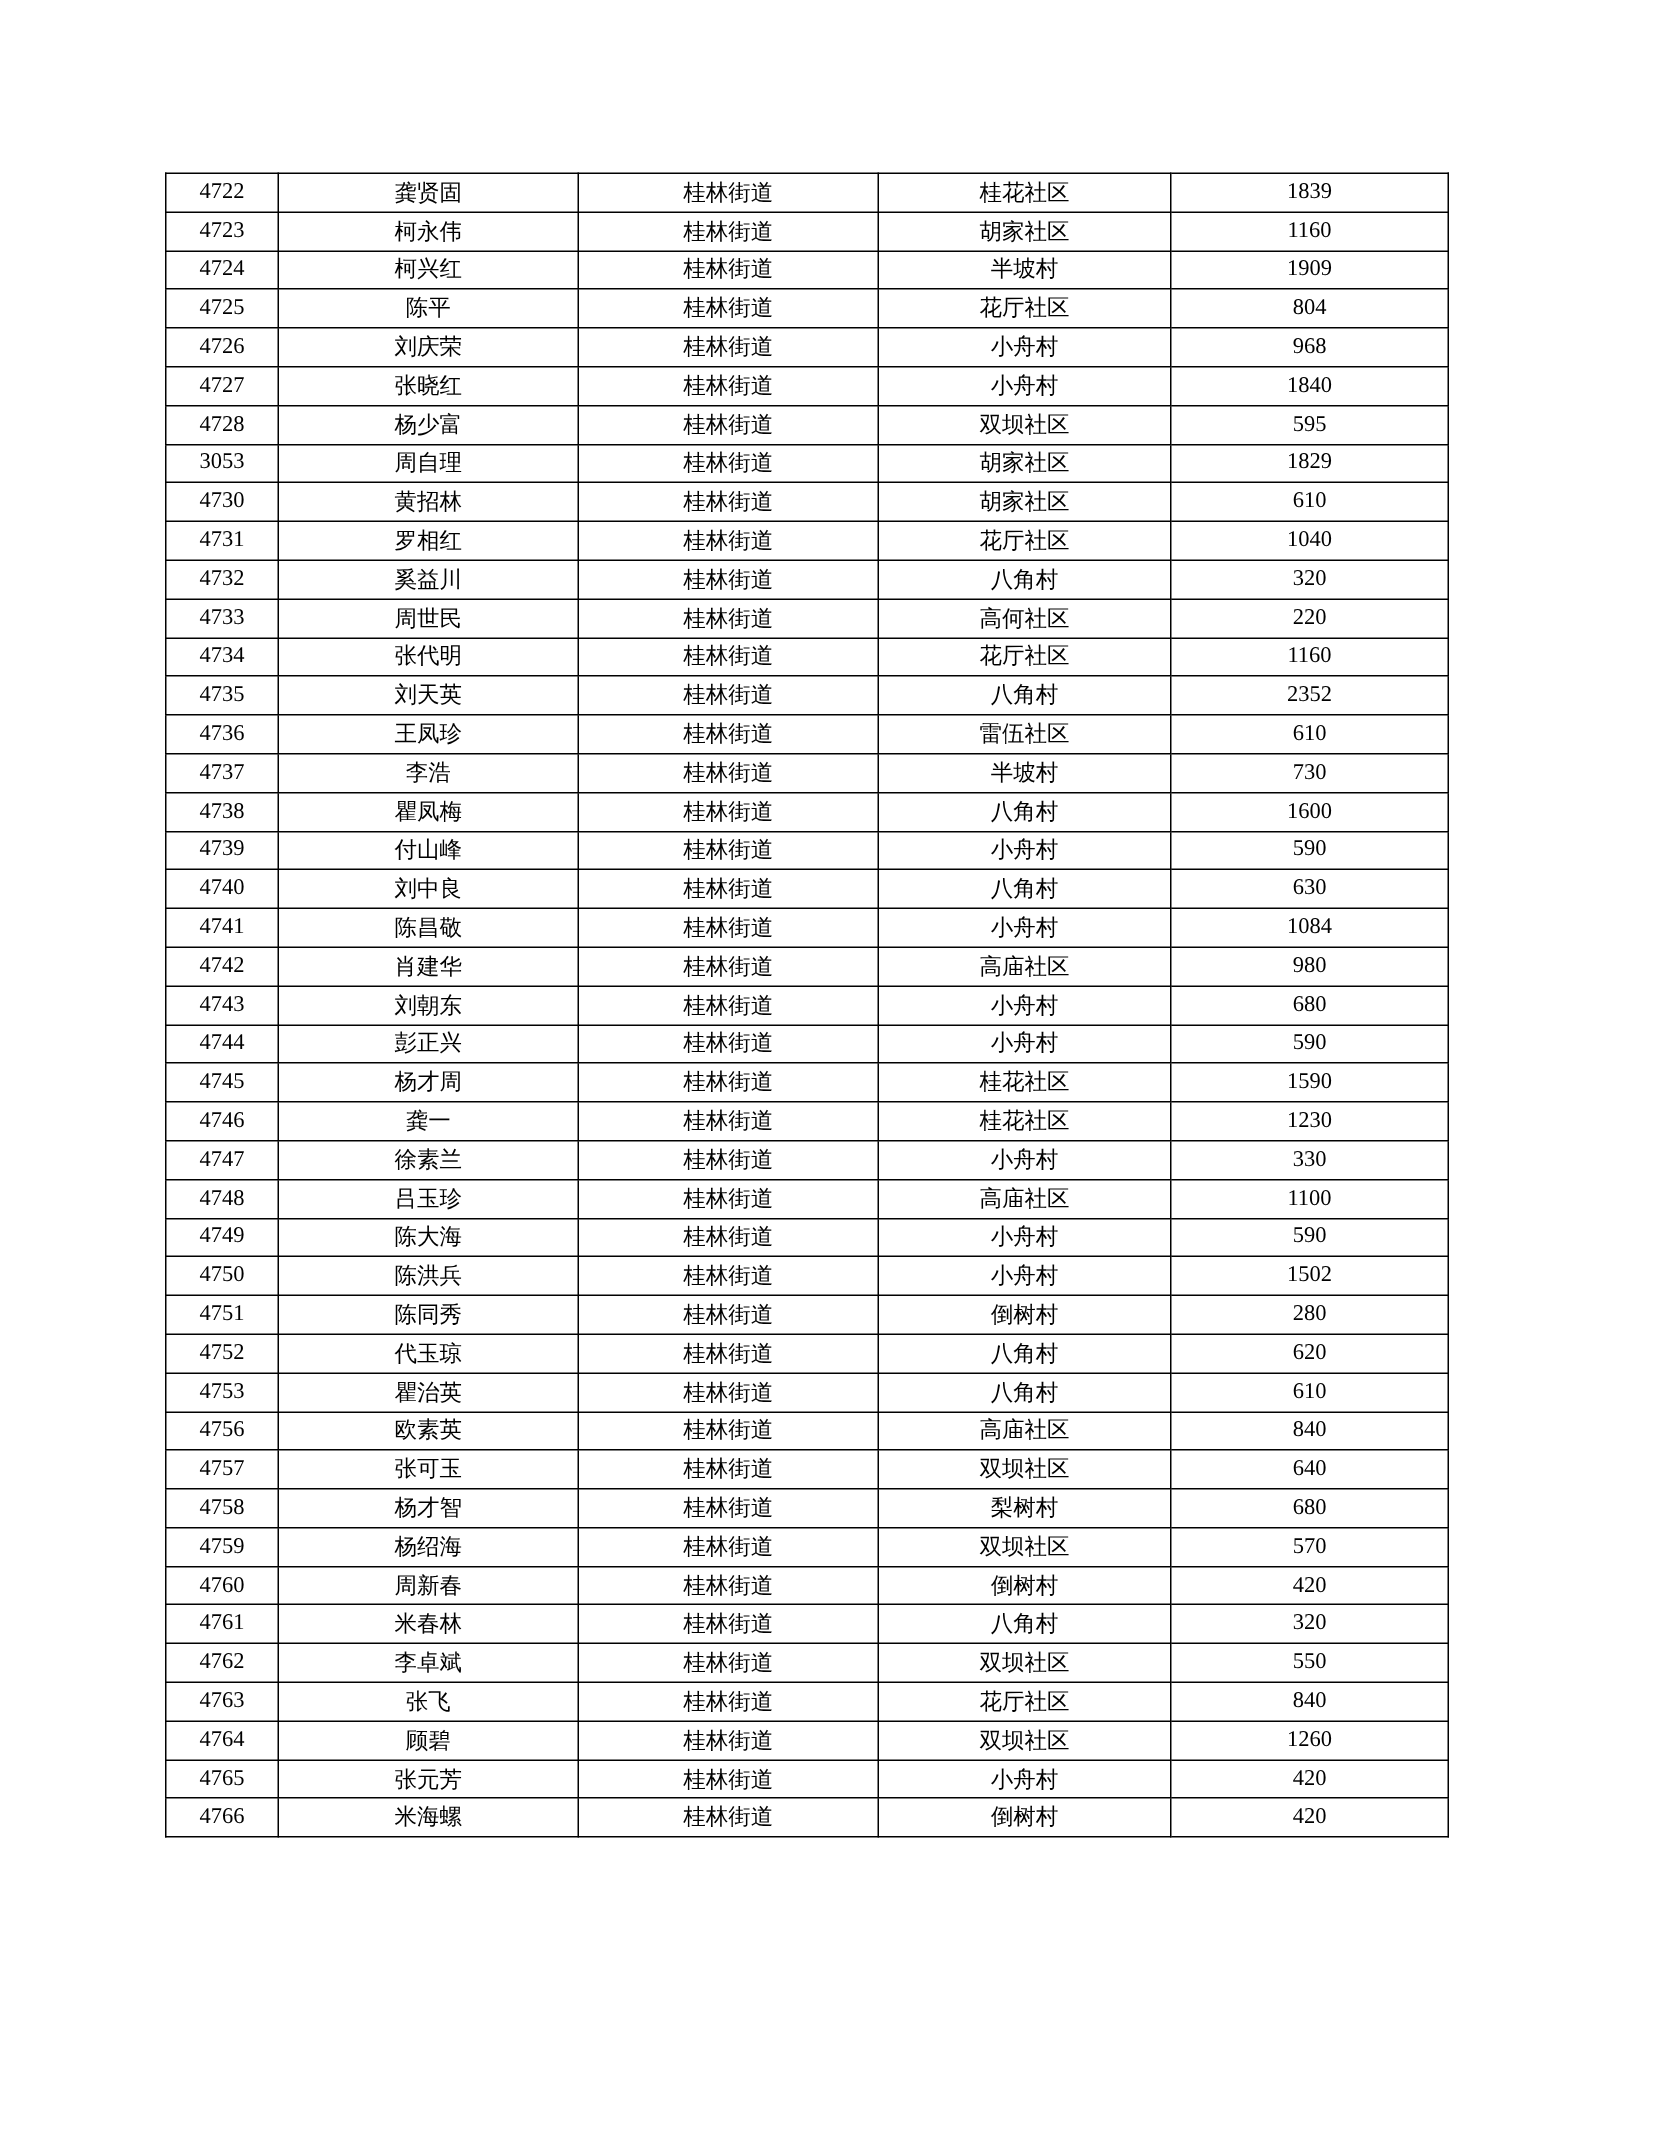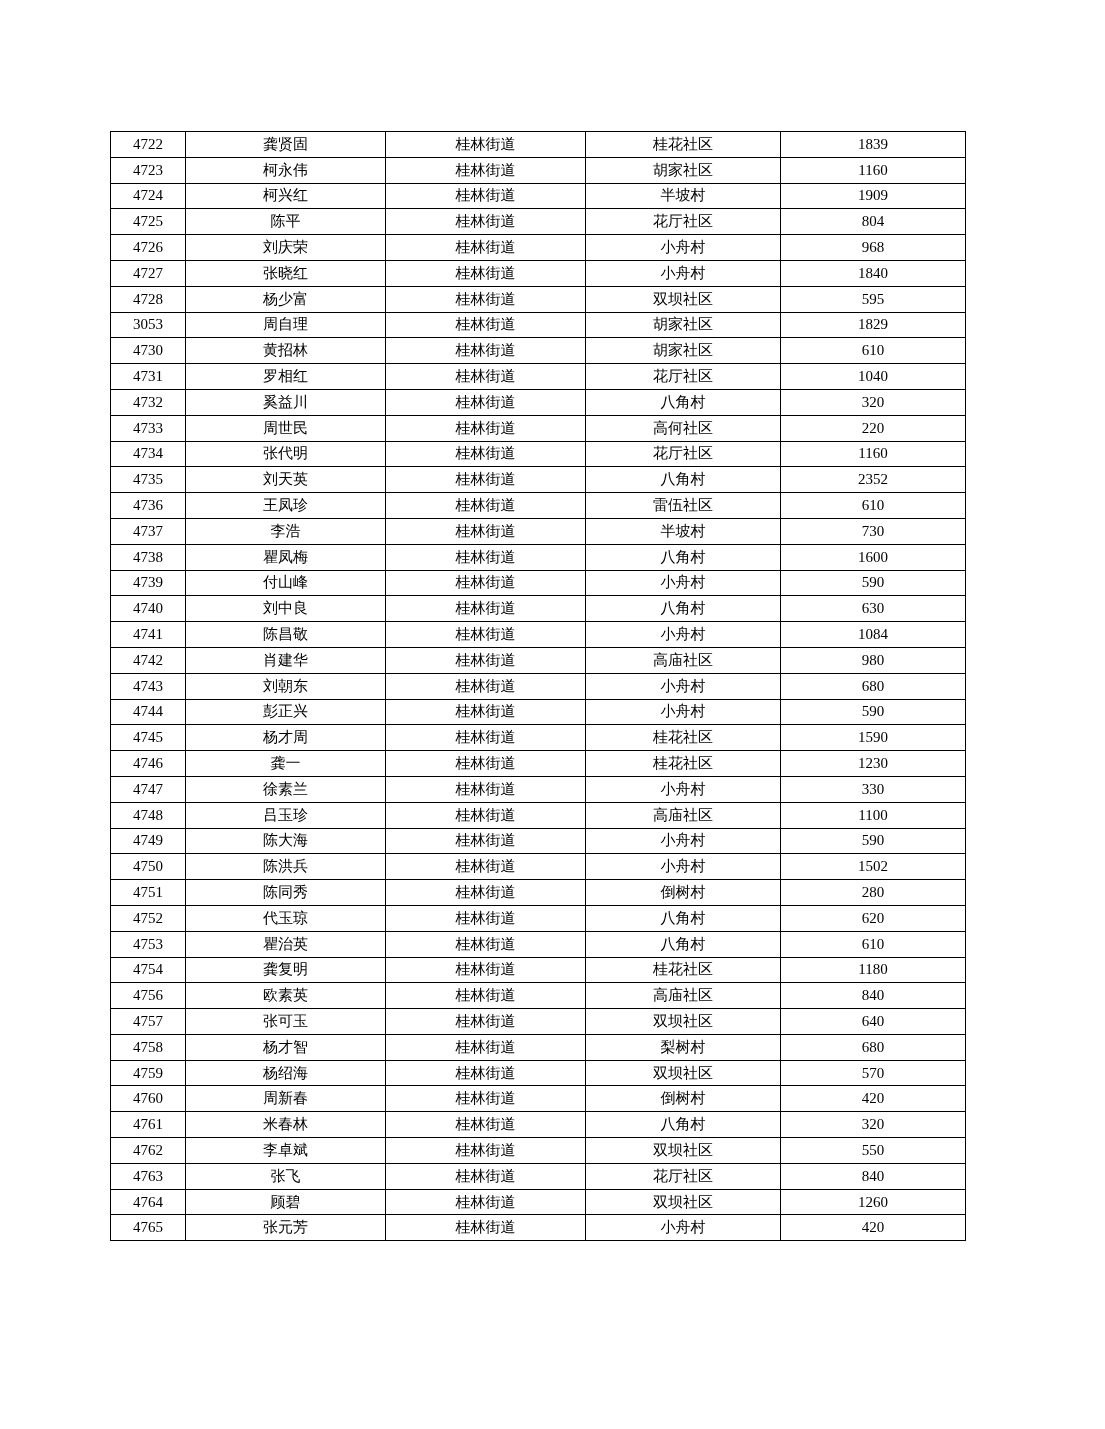--- a/index.html
+++ b/index.html
@@ -10,21 +10,21 @@
   }
   .page {
     position: relative;
     width: 1105px;
     height: 1429px;
     background: #ffffff;
     overflow: hidden;
   }
   table.roster {
     position: absolute;
-    top: 131px;
+    top: 115px;
     left: 110px;
     width: 855px;
     border-collapse: collapse;
     table-layout: fixed;
   }
   table.roster td {
     border: 1px solid #000000;
     height: 25.8px;
     text-align: center;
     vertical-align: middle;
@@ -271,27 +271,20 @@
           <td>620</td>
         </tr>
         <tr>
           <td>4753</td>
           <td>瞿治英</td>
           <td>桂林街道</td>
           <td>八角村</td>
           <td>610</td>
         </tr>
         <tr>
-          <td>4754</td>
-          <td>龚复明</td>
-          <td>桂林街道</td>
-          <td>桂花社区</td>
-          <td>1180</td>
-        </tr>
-        <tr>
           <td>4756</td>
           <td>欧素英</td>
           <td>桂林街道</td>
           <td>高庙社区</td>
           <td>840</td>
         </tr>
         <tr>
           <td>4757</td>
           <td>张可玉</td>
           <td>桂林街道</td>
@@ -345,17 +338,24 @@
           <td>顾碧</td>
           <td>桂林街道</td>
           <td>双坝社区</td>
           <td>1260</td>
         </tr>
         <tr>
           <td>4765</td>
           <td>张元芳</td>
           <td>桂林街道</td>
           <td>小舟村</td>
+          <td>420</td>
+        </tr>
+        <tr>
+          <td>4766</td>
+          <td>米海螺</td>
+          <td>桂林街道</td>
+          <td>倒树村</td>
           <td>420</td>
         </tr>
       </tbody>
   </table>
 </div>
 
 </body></html>

